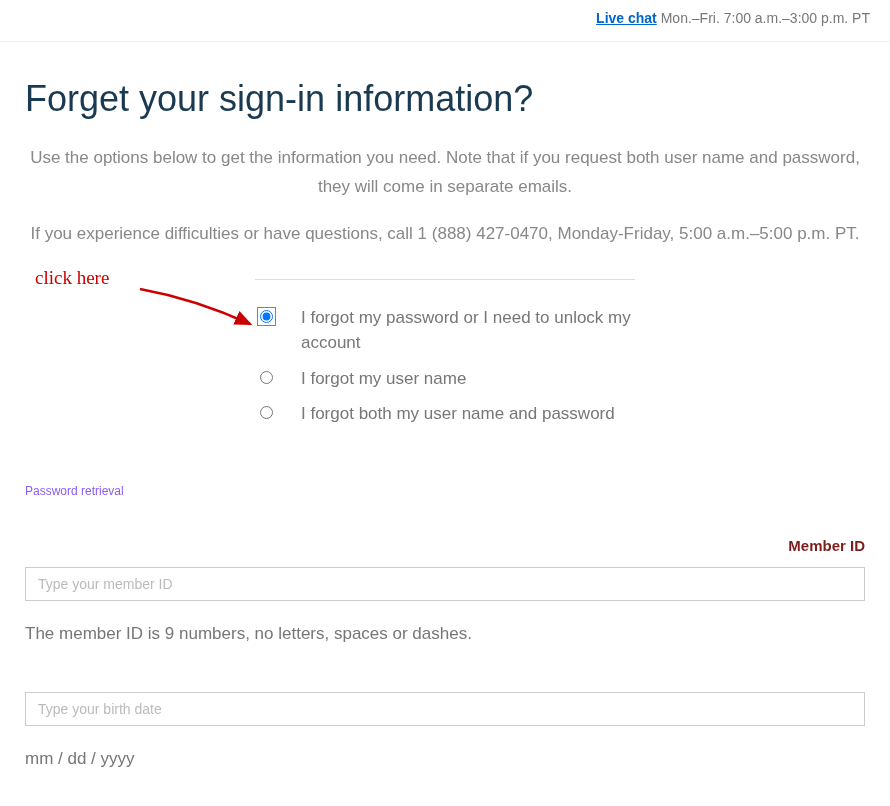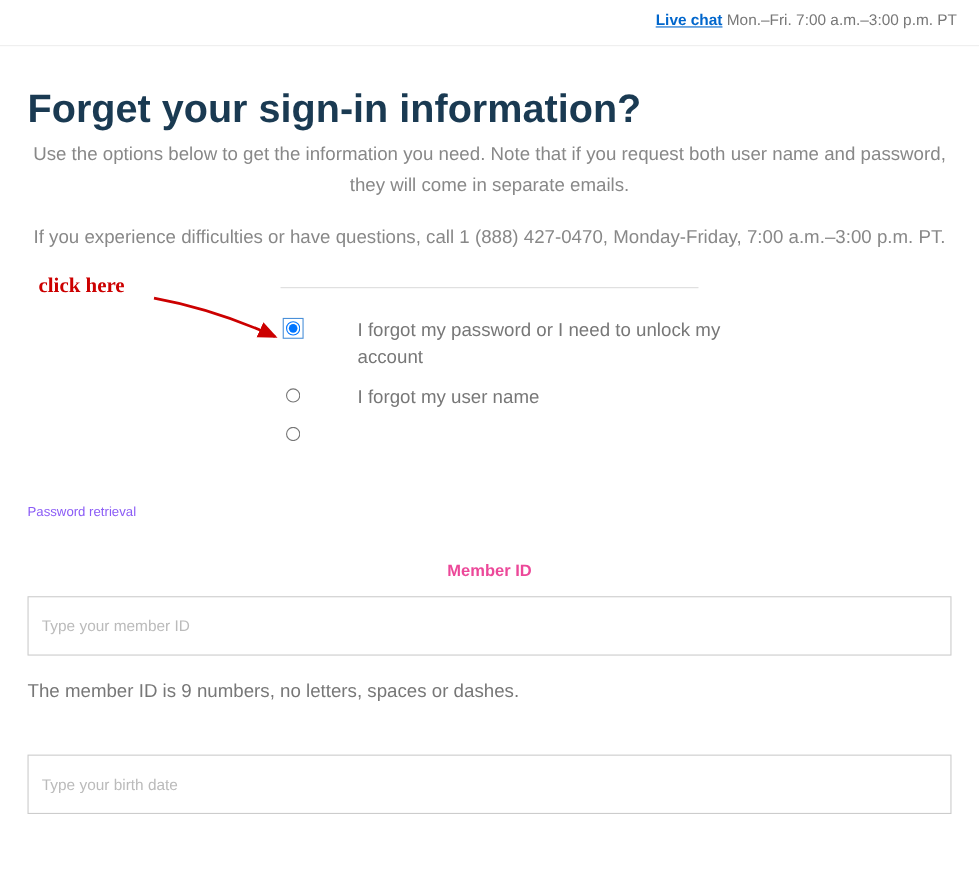--- a/index.html
+++ b/index.html
@@ -26,41 +26,41 @@
     .top-bar a {
       color: #0066cc;
       font-weight: 600;
     }
     .content {
       padding: 30px 25px 20px 25px;
     }
     h1 {
       color: #1a3a52;
       font-size: 36px;
-      font-weight: 700;
+      font-weight: 400;
+      margin-bottom: 18px;
     }
     .intro-p {
       color: #888;
       font-size: 17px;
       line-height: 1.7;
       margin-bottom: 18px;
       text-align: center;
     }
     .options-area {
       margin: 30px 0 20px 0;
       position: relative;
     }
     .annotation {
       position: absolute;
       top: -15px;
       left: 10px;
       color: #cc0000;
       font-family: "Times New Roman", serif;
       font-size: 19px;
-      font-weight: bold;
     }
     .arrow-svg {
       position: absolute;
       top: 5px;
       left: 110px;
     }
     .options-hr-wrap {
       padding-left: 230px;
       padding-right: 230px;
     }
@@ -69,21 +69,20 @@
       border-top: 1px solid #ddd;
       margin-bottom: 25px;
     }
     .radio-group {
       padding-left: 235px;
     }
     .radio-row {
       display: flex;
       align-items: flex-start;
       margin-bottom: 10px;
-      gap: 24px;
     }
     .radio-row input[type="radio"] {
       margin-top: 5px;
       margin-right: 28px;
     }
     .radio-row.first input[type="radio"] {
       outline: 1px solid #4a90d9;
       outline-offset: 2px;
       padding: 0 8px;
     }
@@ -94,29 +93,29 @@
     }
     .section-title {
       color: #8b5cf6;
       font-size: 12px;
       margin: 55px 0 35px 0;
     }
     .field-block {
       margin-bottom: 45px;
     }
     .field-label {
-      text-align: center;
+      text-align: right;
       font-weight: 700;
-      color: #ec4899;
+      color: #7f1d1d;
       font-size: 15px;
       margin-bottom: 10px;
     }
     .text-input {
       width: 100%;
-      padding: 18px 12px;
+      padding: 8px 12px;
       font-size: 14px;
       border: 1px solid #ccc;
       color: #333;
       background: #fff;
     }
     .text-input::placeholder {
       color: #bbb;
     }
     .helper-text {
       color: #777;
@@ -127,21 +126,21 @@
 </head>
 <body>
 
 <div class="top-bar">
   <a href="#">Live chat</a><span> Mon.–Fri. 7:00 a.m.–3:00 p.m. PT</span>
 </div>
 
 <div class="content">
   <h1>Forget your sign-in information?</h1>
   <p class="intro-p">Use the options below to get the information you need. Note that if you request both user name and password, they will come in separate emails.</p>
-  <p class="intro-p">If you experience difficulties or have questions, call 1 (888) 427-0470, Monday-Friday, 7:00 a.m.–3:00 p.m. PT.</p>
+  <p class="intro-p">If you experience difficulties or have questions, call 1 (888) 427-0470, Monday-Friday, 5:00 a.m.–5:00 p.m. PT.</p>
 
   <div class="options-area">
     <div class="annotation">click here</div>
     <svg class="arrow-svg" width="130" height="50">
       <defs>
         <marker id="arrowhead" markerWidth="8" markerHeight="8" refX="6" refY="3" orient="auto">
           <polygon points="0 0, 7 3, 0 6" fill="#cc0000"></polygon>
         </marker>
       </defs>
       <path d="M 5 5 Q 60 15 115 40" stroke="#cc0000" stroke-width="2.5" fill="none" marker-end="url(#arrowhead)"></path>
@@ -155,29 +154,31 @@
       <div class="radio-row first">
         <input type="radio" name="forgot" checked="" style="">
         <span class="radio-label">I forgot my password or I need to unlock my account</span>
       </div>
       <div class="radio-row">
         <input type="radio" name="forgot" style="">
         <span class="radio-label">I forgot my user name</span>
       </div>
       <div class="radio-row">
         <input type="radio" name="forgot" style="">
+        <span class="radio-label">I forgot both my user name and password</span>
       </div>
     </div>
   </div>
 
   <div class="section-title">Password retrieval</div>
 
   <div class="field-block">
     <div class="field-label">Member ID</div>
     <input type="text" class="text-input" placeholder="Type your member ID" style="">
     <div class="helper-text">The member ID is 9 numbers, no letters, spaces or dashes.</div>
   </div>
 
   <div class="field-block">
     <input type="text" class="text-input" placeholder="Type your birth date" style="">
+    <div class="helper-text">mm / dd / yyyy</div>
   </div>
 
 </div>
 
 </body></html>

